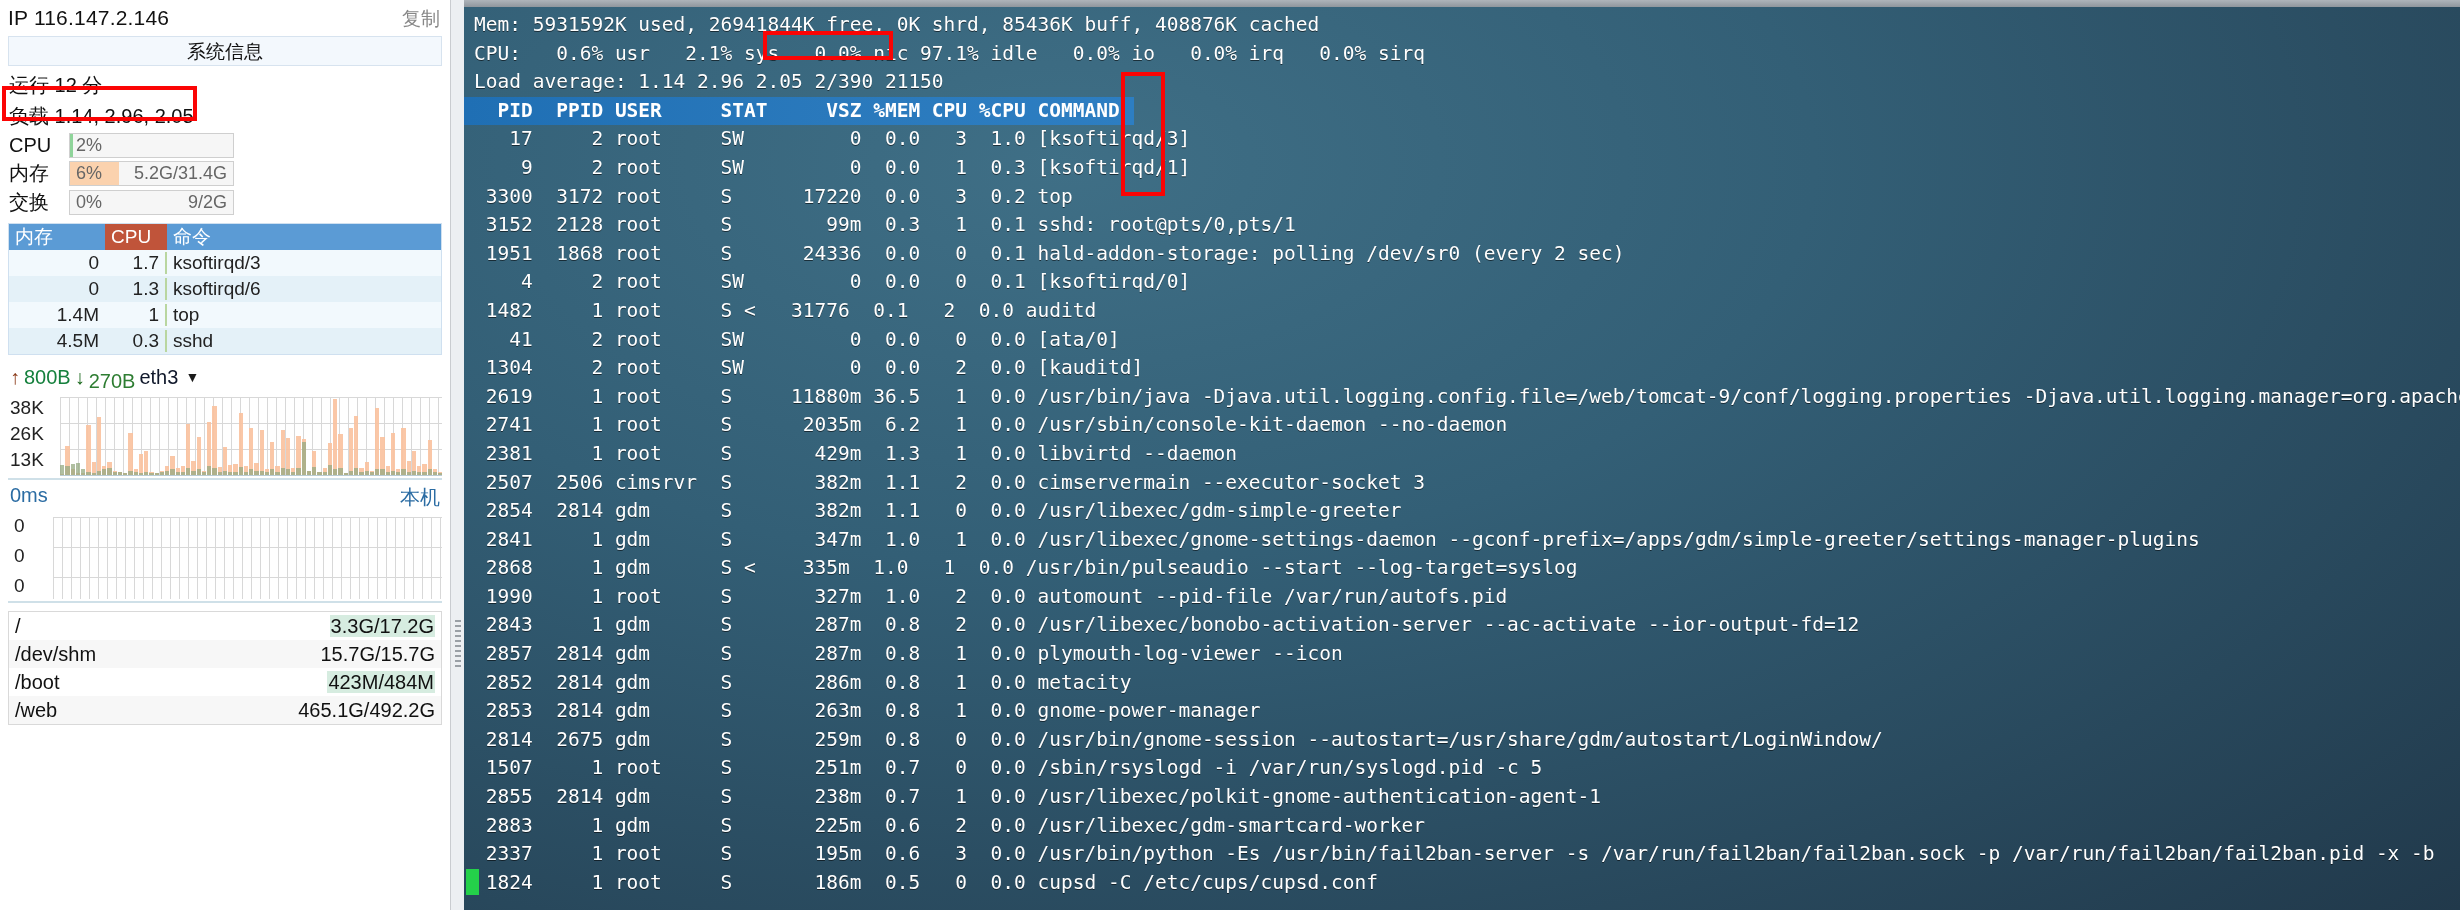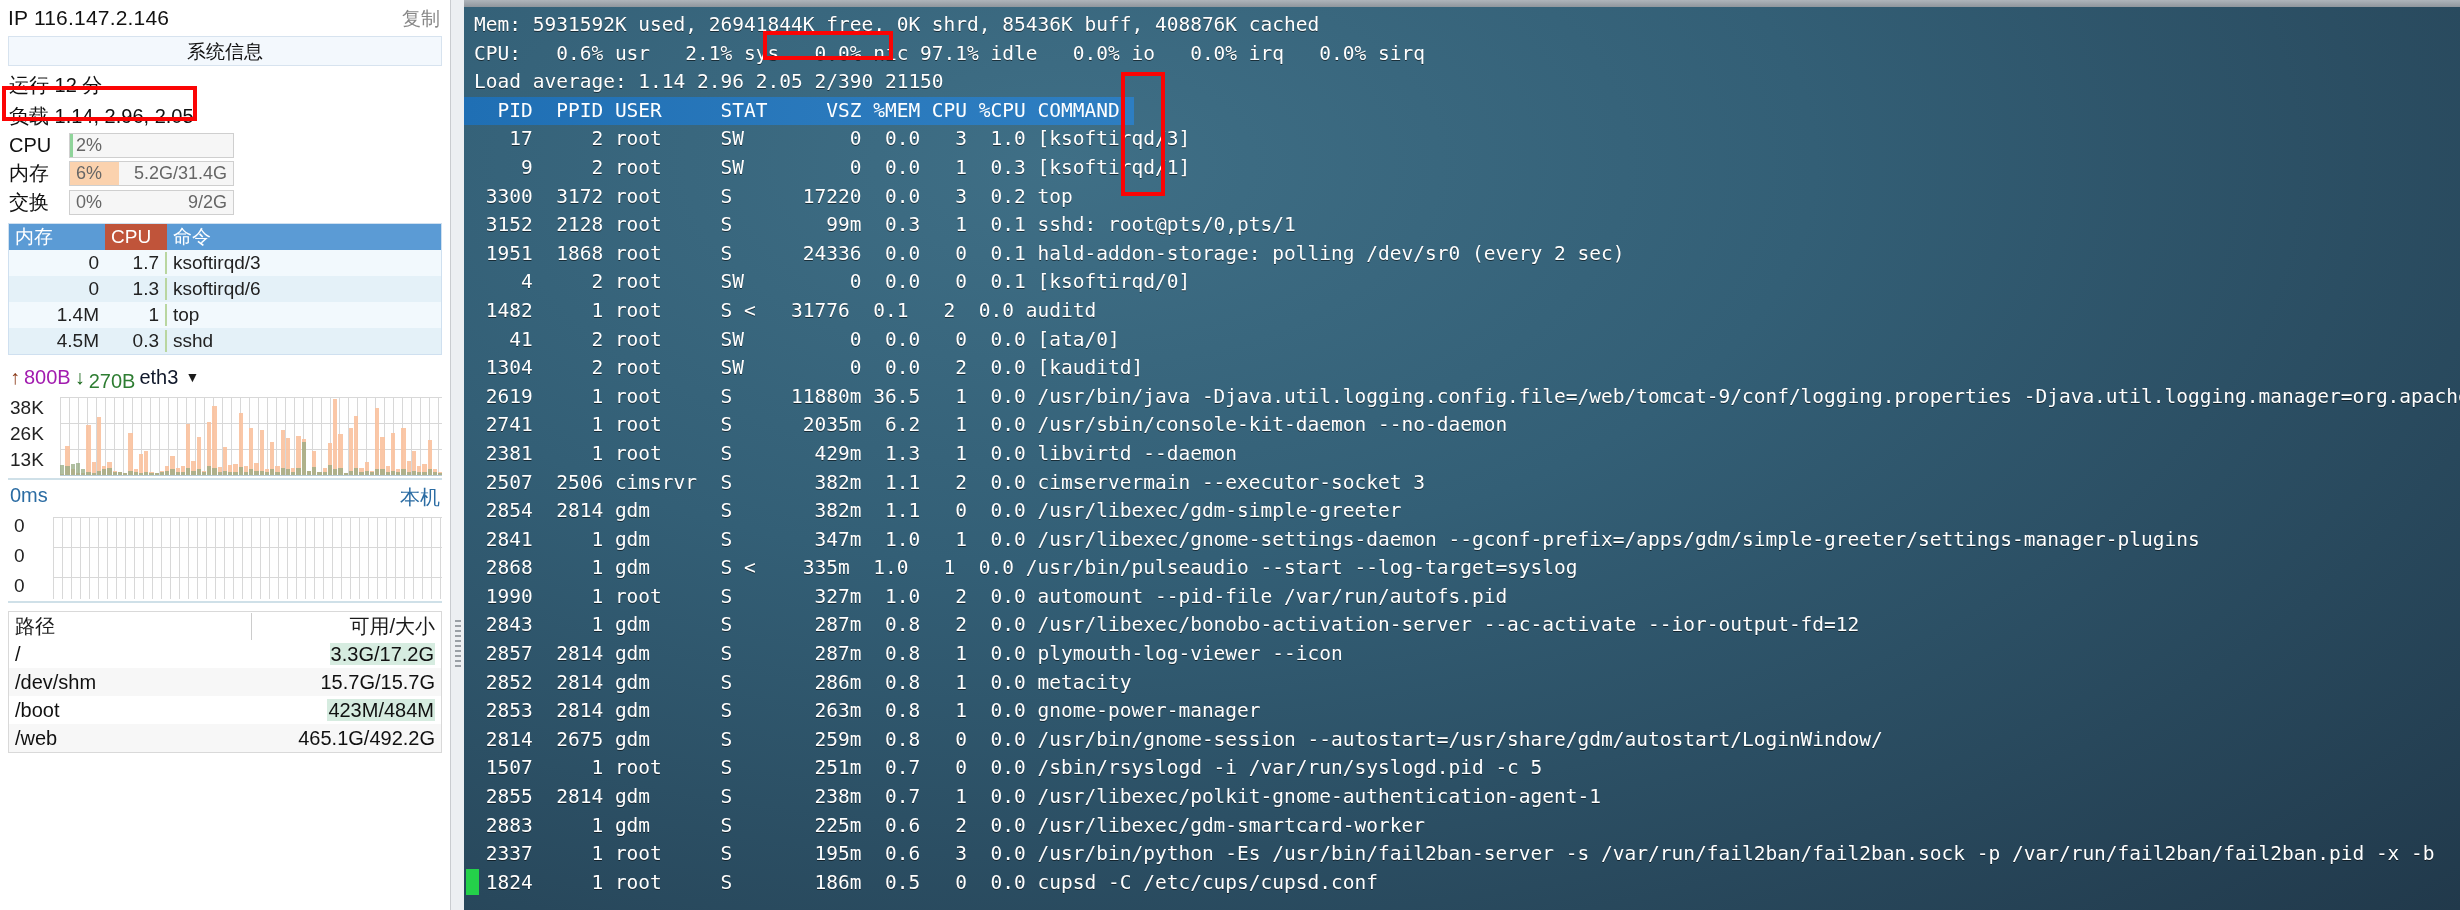--- a/index.html
+++ b/index.html
@@ -48,21 +48,21 @@
   .mt-row > div { padding:0 6px; }
   .mt-row:nth-child(odd) { background:#f2f9fd; }
   .mt-row:nth-child(even) { background:#e4f1f8; }
   .mt-r1 { width:96px; text-align:right; }
   .mt-r2 { width:62px; text-align:right; border-right:2px solid #b9d6a0; }
   .mt-r3 { flex:1; text-align:left; }
 
   
   .net-head { padding:6px 10px 2px 10px; font-size:20px; display:flex; align-items:center; gap:4px;}
   .up-arrow { color:#8b3a18; font-weight:bold; }
-  .up-val { color:#a21caf; }
+  .up-val { color:#15803d; }
   .dn-arrow { color:#1e6b20; font-weight:bold; }
   .dn-val { color:#2e7d32;margin-top:9px; }
   .iface { color:#0f172a; }
   .caret { font-size:14px; margin-left:3px; }
 
   .graph-wrap { position:relative; margin:0 8px; height:85px; border-bottom:2px solid #cfe0e8;}
   .graph-wrap .ylabels { position:absolute; left:2px; top:0; width:48px; }
   .graph-wrap .ylabels div { font-size:19px; color:#222; line-height:26px;}
   .plot { position:absolute; left:52px; right:0; top:2px; bottom:2px;
     background-image:
@@ -112,21 +112,21 @@
     font-size:19.5px; line-height:28.6px;
     overflow:hidden;
     padding-top:11px;
   }
   #terminal .topbar { position:absolute; left:0; top:0; right:0; height:7px;
     background:linear-gradient(to bottom,#aeb4ba,#8f969d); }
   .term-line { white-space:pre; padding-left:10px; height:28.6px;
     text-shadow:0 1px 0 rgba(0,0,0,.55); }
   .hdr-row { background:linear-gradient(to right,#1f6fb4 0%, #2a79bc 55%, #2d7ec2 100%);
     display:inline-block; padding-left:10px; padding-right:14px; color:#fff; }
-  .hdr-band { height:28.6px; white-space:pre; }
+  .hdr-band { height:28.6px; white-space:pre;font-weight:bold; }
   .cursor-blk { position:absolute; left:2px; width:13px; height:26px; background:#24d14a; }
 
   .term-rows { position:relative; }
 </style>
 </head>
 <body>
 
 <div id="root">
 
   <div id="left-panel">
@@ -374,24 +374,20 @@
     <div class="lat-wrap">
       <div class="ylabels">
         <div>0</div>
         <div>0</div>
         <div>0</div>
       </div>
       <div class="lat-plot"></div>
     </div>
 
     <div class="disk-table">
-      <div class="dt-head">
-        <div class="c1">路径</div>
-        <div class="c2">可用/大小</div>
-      </div>
       <div id="disk-rows">
           <div class="dt-row">
             <div class="c1">/</div>
             <div class="c2"><span class="hl">3.3G/17.2G</span></div>
           </div>
           <div class="dt-row">
             <div class="c1">/dev/shm</div>
             <div class="c2">15.7G/15.7G</div>
           </div>
           <div class="dt-row">

